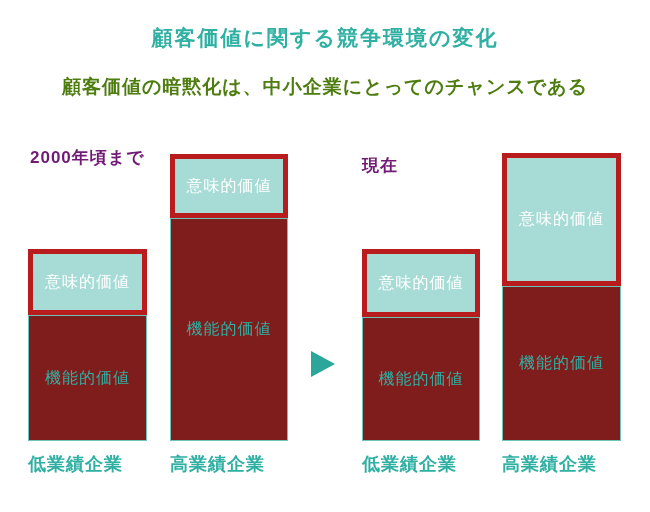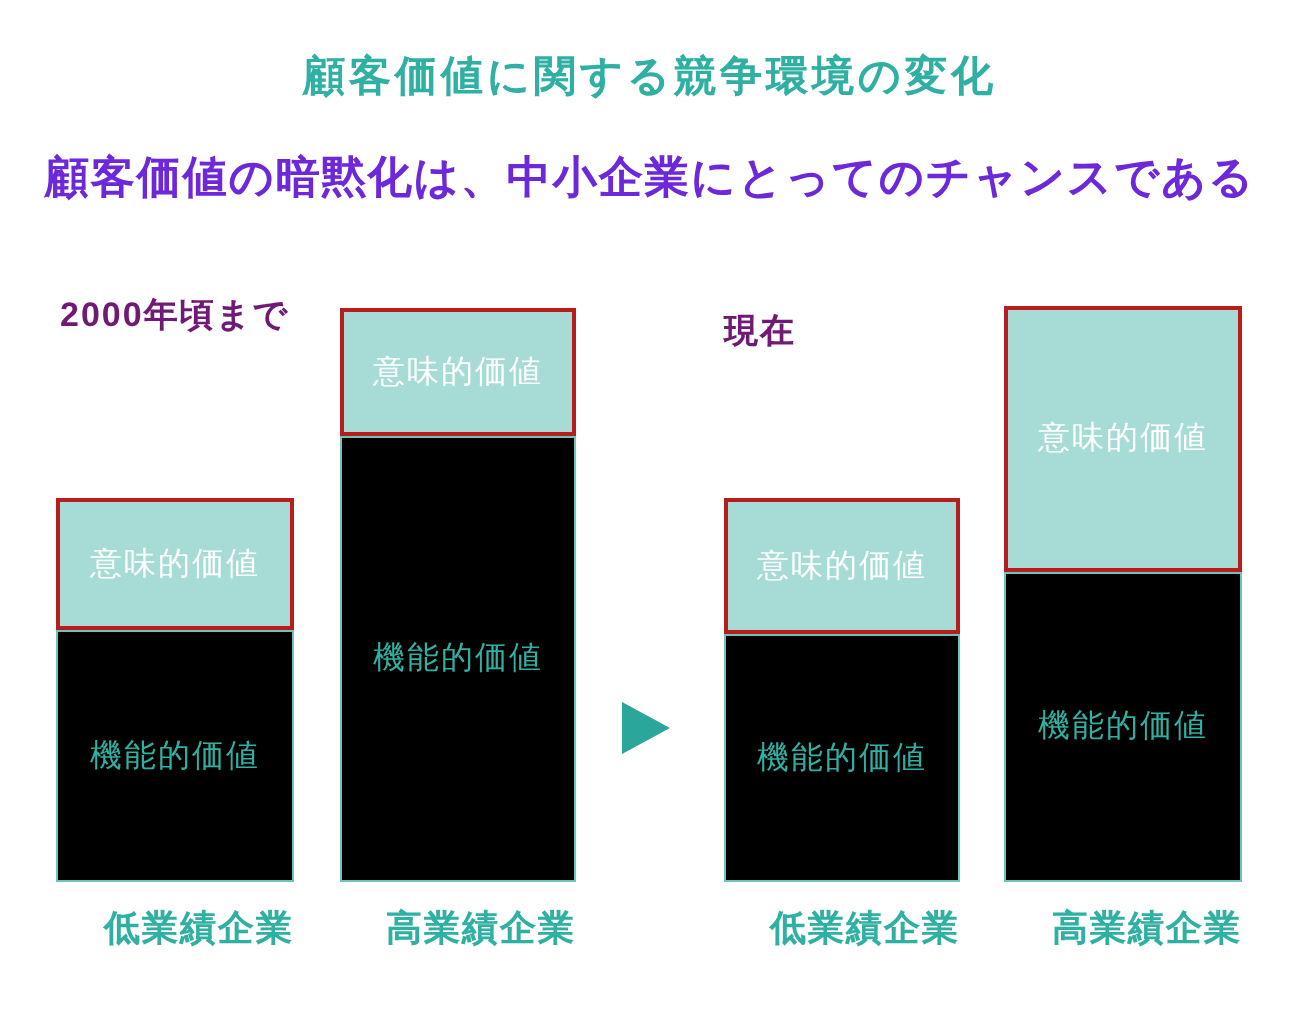--- a/index.html
+++ b/index.html
@@ -6,50 +6,50 @@
   .page {
     position:relative; width:650px; height:512px; background:#ffffff;
     font-family:"Liberation Sans","DejaVu Sans",sans-serif; overflow:hidden;
   }
   .title {
     position:absolute; top:24px; left:0; width:650px; text-align:center;
     color:#2fb0a3; font-size:21px; font-weight:bold; letter-spacing:2px;
   }
   .subtitle {
     position:absolute; top:74px; left:0; width:650px; text-align:center;
-    color:#6d28d9; font-size:22px; font-weight:bold; letter-spacing:1px;
+    color:#4d7c0f; font-size:19px; font-weight:bold; letter-spacing:1px;
   }
   .period-label {
     position:absolute; color:#701a75; font-size:17px; font-weight:bold; letter-spacing:1px;
   }
   .period-left  { left:30px;  top:146px; }
   .period-right { left:362px; top:154px; }
 
   .bar { position:absolute; display:flex; flex-direction:column; }
   .seg {
     box-sizing:border-box; display:flex; align-items:center; justify-content:center;
     font-size:16px; letter-spacing:1px; text-align:center;
   }
   .seg.filled {
-    background:#a7dcd6; border:2px solid #b91c1c; color:#ffffff; font-weight:500;
+    background:#a7dcd6; border:5px solid #b91c1c; color:#ffffff; font-weight:500;
   }
   .seg.outlined {
-    background:#000000; border:1.5px solid #6cc5bb; color:#2fb0a3; flex:1; font-weight:500;
+    background:#7f1d1d; border:1.5px solid #6cc5bb; color:#2fb0a3; flex:1; font-weight:500;
   }
   .bar1 { left:28px;  top:249px; width:119px; height:192px; }
   .bar1 .filled { height:66px; }
   .bar2 { left:170px; top:154px; width:118px; height:287px; }
   .bar2 .filled { height:64px; }
   .bar3 { left:362px; top:249px; width:118px; height:192px; }
   .bar3 .filled { height:68px; }
   .bar4 { left:502px; top:153px; width:119px; height:288px; }
   .bar4 .filled { height:133px; }
 
   .company-label {
-    position:absolute; top:452px; text-align:right;
+    position:absolute; top:452px; text-align:left;
     color:#2fb0a3; font-size:18px; font-weight:bold; letter-spacing:1px;
   }
   .company1 { left:28px;  width:119px; }
   .company2 { left:170px; width:118px; }
   .company3 { left:362px; width:118px; }
   .company4 { left:502px; width:119px; }
 
   .arrow {
     position:absolute; left:311px; top:351px; width:0; height:0;
     border-top:13px solid transparent; border-bottom:13px solid transparent;

